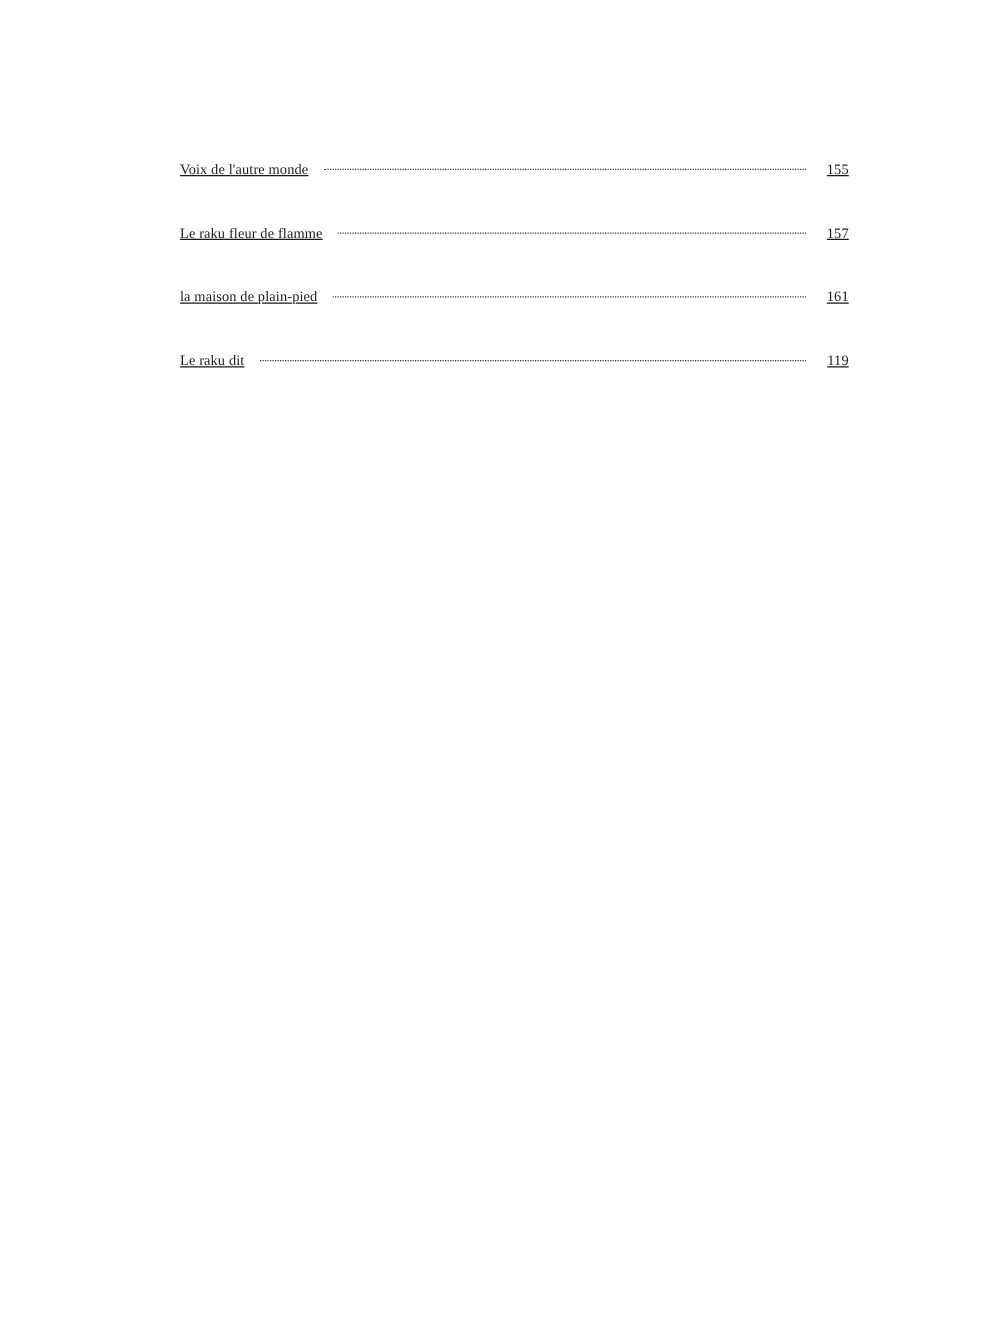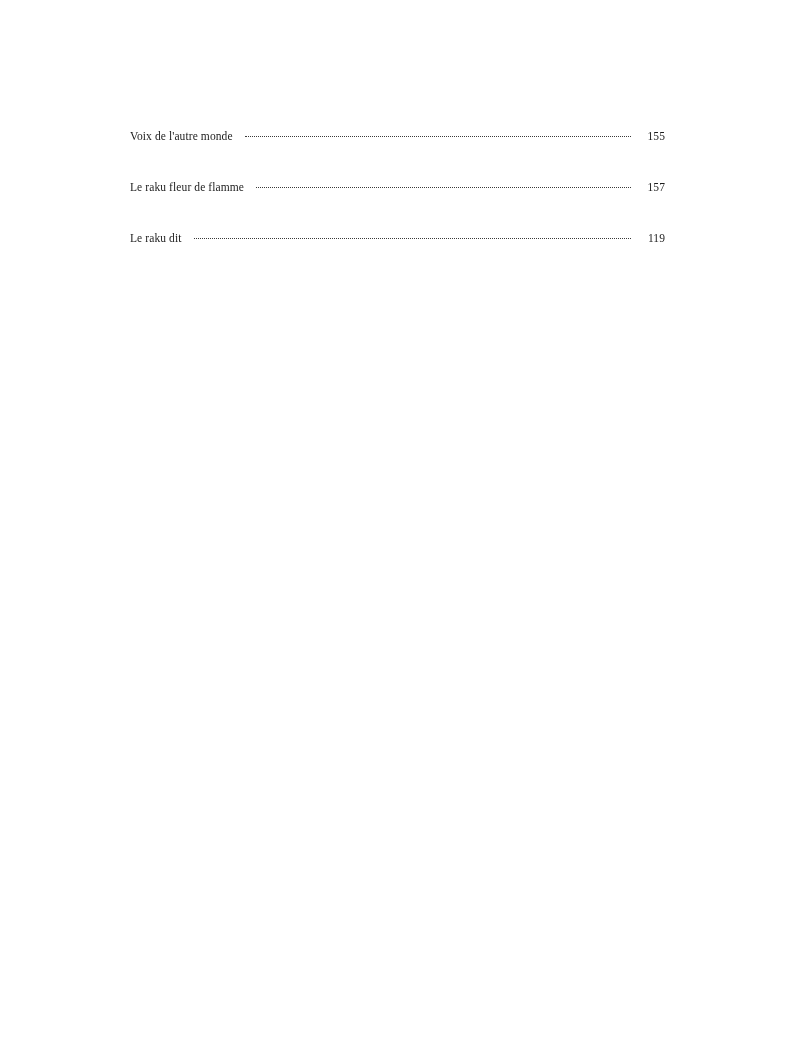--- a/index.html
+++ b/index.html
@@ -15,23 +15,24 @@
     overflow: hidden;
   }
   .page {
     position: relative;
     width: 795px;
     height: 1063px;
     box-sizing: border-box;
   }
   .toc {
     position: absolute;
-    left: 130px;
+    left: 144px;
     top: 97px;
     width: 535px;
+    text-decoration: underline;
   }
   .toc-entry {
     display: flex;
     align-items: baseline;
     width: 100%;
     font-size: 11.5px;
     line-height: 23px;
     letter-spacing: 0.1px;
     color: #1c1c1c;
     white-space: nowrap;
@@ -85,20 +86,25 @@
       <span class="toc-page">155</span>
     </div>
 
     <div class="toc-entry">
       <span class="toc-title">Le raku fleur de flamme</span>
       <span class="toc-leader"></span>
       <span class="toc-page">157</span>
     </div>
 
 
+    <div class="toc-entry">
+      <span class="toc-title">la maison de plain-pied</span>
+      <span class="toc-leader"></span>
+      <span class="toc-page">161</span>
+    </div>
 
     <div class="toc-entry">
       <span class="toc-title">Le raku dit</span>
       <span class="toc-leader"></span>
       <span class="toc-page">119</span>
     </div>
 
   </div>
 </div>
 

